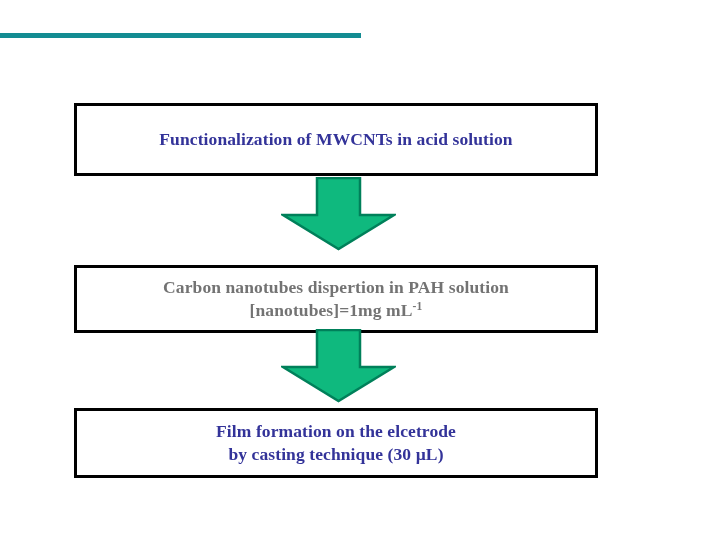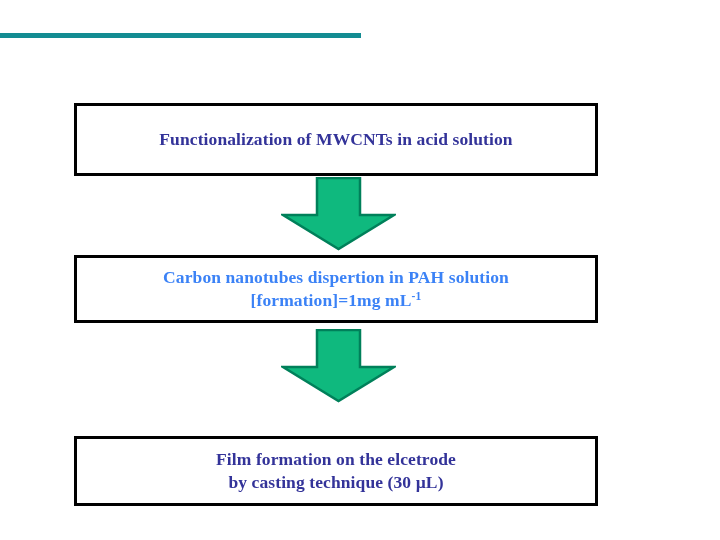--- a/index.html
+++ b/index.html
@@ -94,29 +94,29 @@
   <div class="step-box" id="box-1" style="color: rgb(51, 51, 153); border-color: rgb(0, 0, 0);">
     <span class="step-line"><span>Functionalization of MWCNTs in acid solution</span></span>
   </div>
 
   <div class="arrow" id="arrow-1">
     <svg viewBox="0 0 115 74" preserveAspectRatio="none" aria-hidden="true">
       <polygon points="36,1 79,1 79,38 113,38 57.5,72 2,38 36,38" fill="#0FB97E" stroke="#00805A" stroke-width="2.5" stroke-linejoin="miter"></polygon>
     </svg>
   </div>
 
-  <div class="step-box" id="box-2" style="color: #3b82f6; border-color: rgb(0, 0, 0);">
+  <div class="step-box" id="box-2" style="color: #737373; border-color: rgb(0, 0, 0); margin-top: 10px;">
     <span class="step-line"><span>Carbon nanotubes dispertion in PAH solution</span></span>
-    <span class="step-line"><span>[formation]=1mg mL</span><sup>-1</sup></span>
+    <span class="step-line"><span>[nanotubes]=1mg mL</span><sup>-1</sup></span>
   </div>
 
   <div class="arrow" id="arrow-2">
     <svg viewBox="0 0 115 74" preserveAspectRatio="none" aria-hidden="true">
       <polygon points="36,1 79,1 79,38 113,38 57.5,72 2,38 36,38" fill="#0FB97E" stroke="#00805A" stroke-width="2.5" stroke-linejoin="miter"></polygon>
     </svg>
   </div>
 
-  <div class="step-box" id="box-3" style="color: rgb(51, 51, 153); border-color: rgb(0, 0, 0); margin-top: 28px;">
+  <div class="step-box" id="box-3" style="color: rgb(51, 51, 153); border-color: rgb(0, 0, 0);">
     <span class="step-line"><span>Film formation on the elcetrode</span></span>
     <span class="step-line"><span>by casting technique (30 µL)</span></span>
   </div>
 
 </div>
 
 </body></html>

